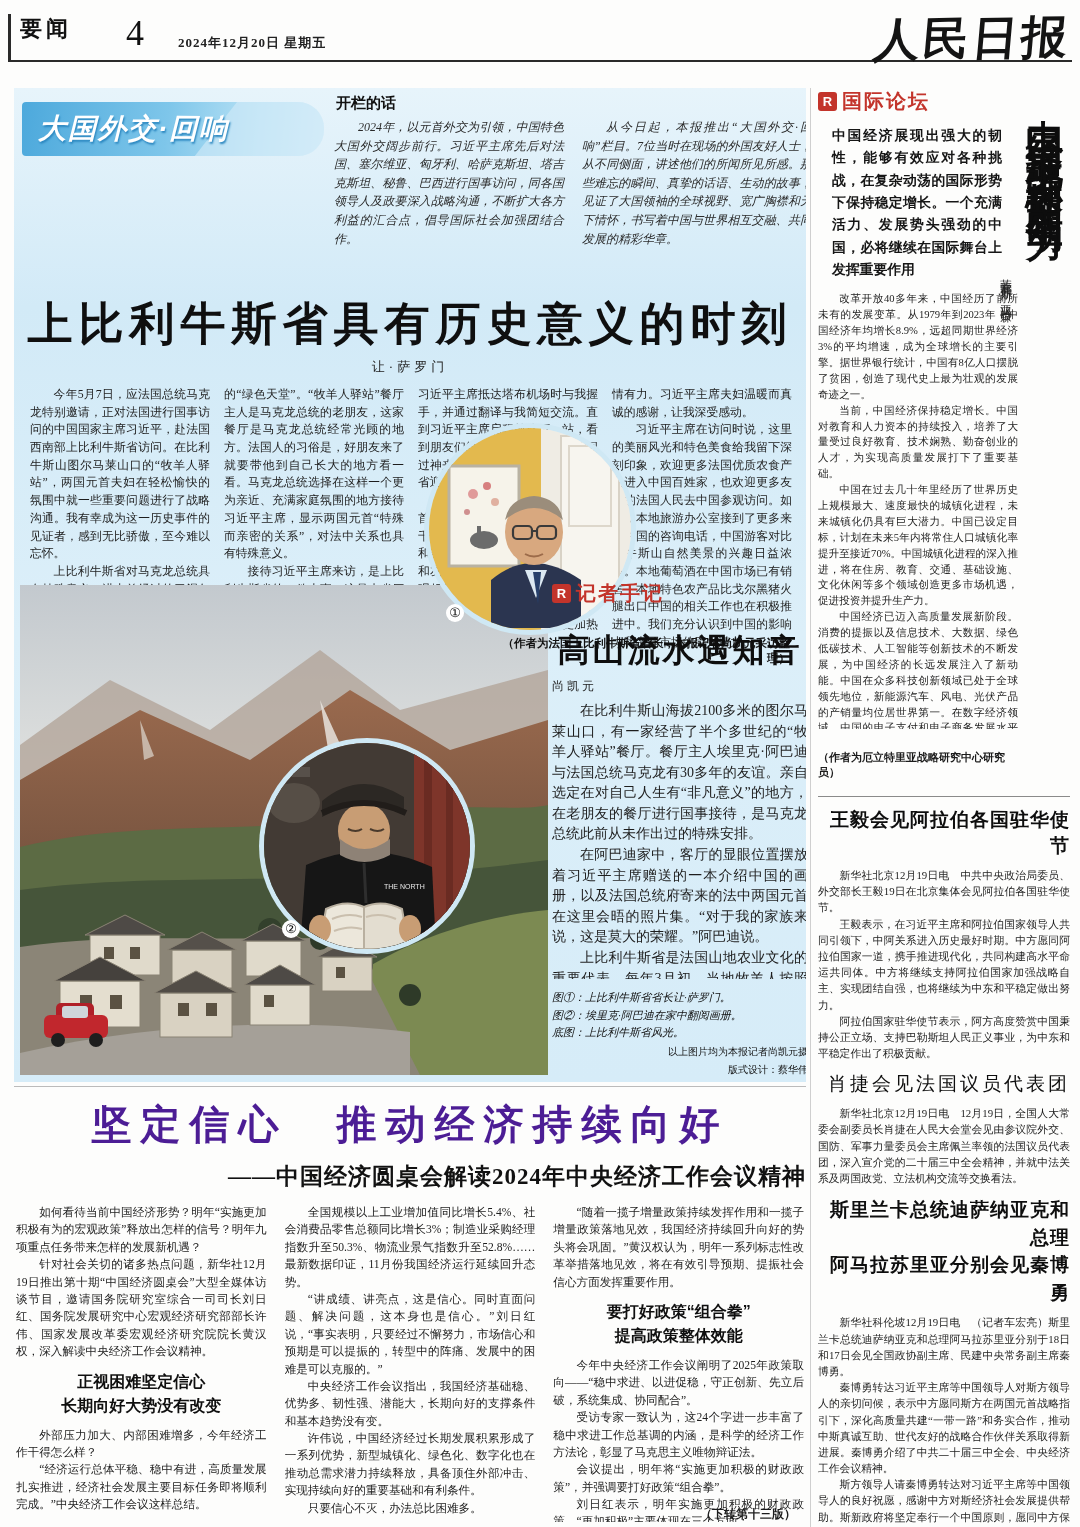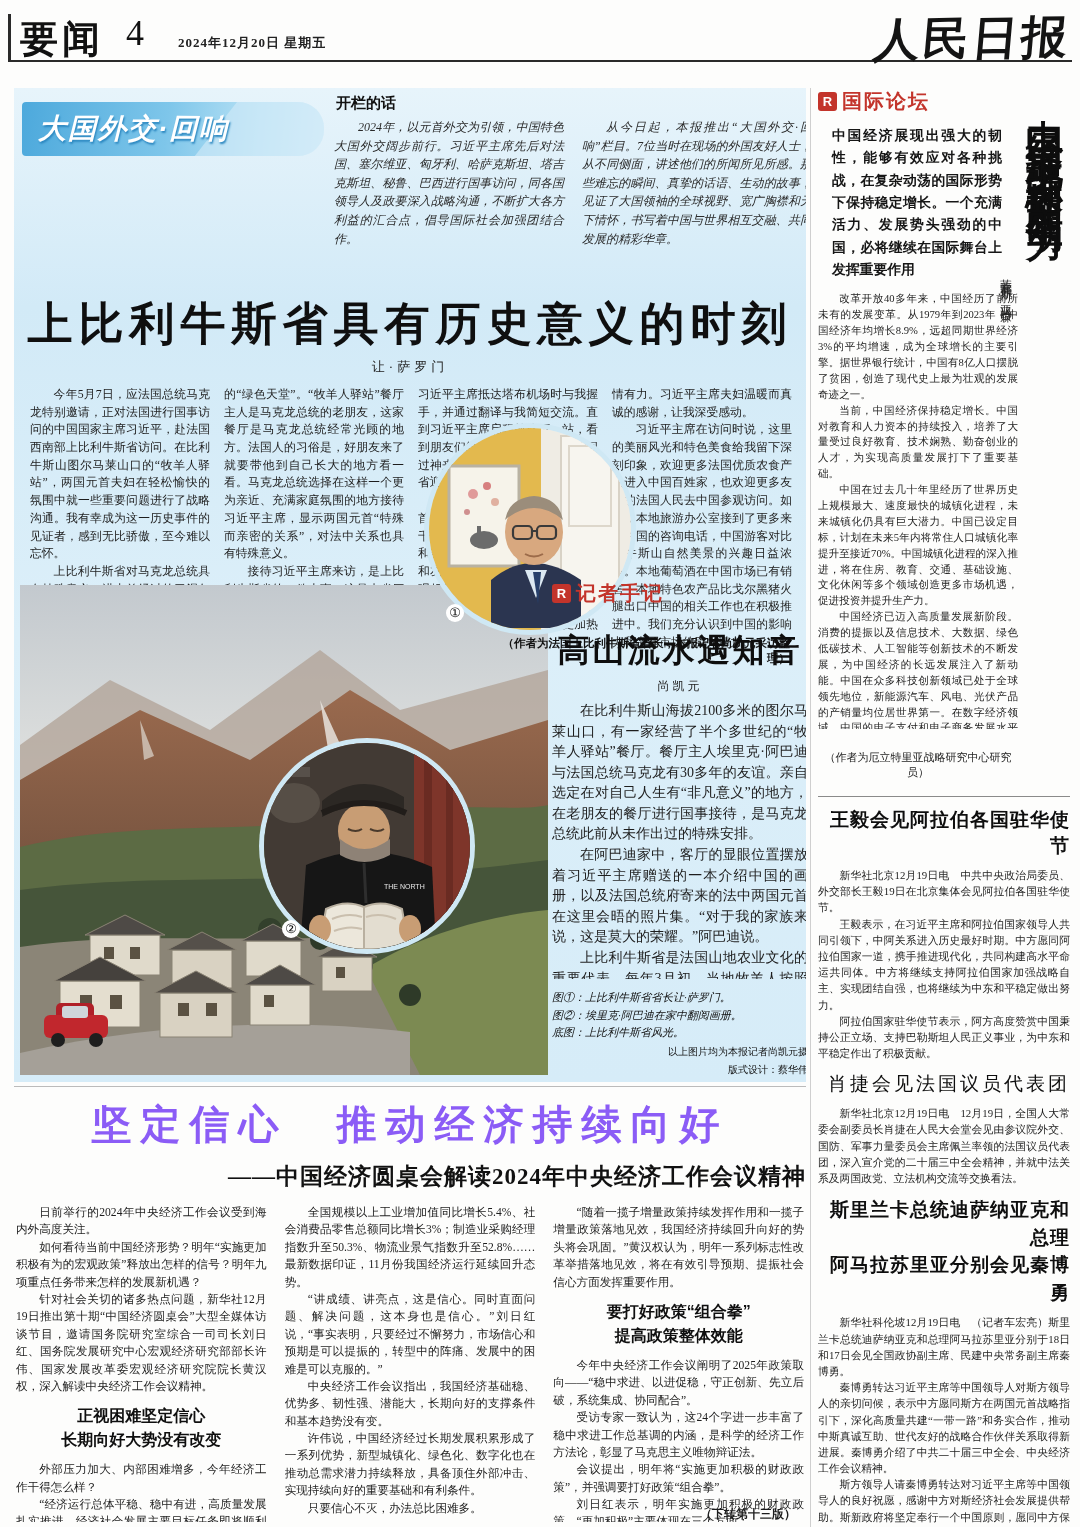--- a/index.html
+++ b/index.html
@@ -3,21 +3,21 @@
 <meta charset="utf-8">
 <style>
   *{box-sizing:border-box;margin:0;padding:0}
   html,body{background:#e9e9e9}
   .page{position:relative;width:1080px;height:1527px;margin:0 auto;background:#fdfdfc;overflow:hidden;
         font-family:"Liberation Serif",serif;color:#1c1c1c}
 
   
   .header{position:absolute;left:8px;top:6px;width:1064px;height:56px;border-bottom:2px solid #2a2a2a}
   .hdr-bracket{position:absolute;left:0;top:8px;width:3px;height:48px;background:#2a2a2a}
-  .hdr-section{position:absolute;left:12px;top:8px;font-family:"Liberation Sans",sans-serif;font-weight:900;font-size:38px;letter-spacing:4px;color:#111}
+  .hdr-section{position:absolute;left:12px;top:8px;font-family:"Liberation Sans",sans-serif;font-weight:900;font-size:22px;letter-spacing:4px;color:#111}
   .hdr-page{position:absolute;left:118px;top:6px;font-size:36px;font-weight:400;color:#111}
   .hdr-date{position:absolute;left:170px;top:28px;font-size:13px;font-weight:700;color:#222;letter-spacing:1px}
   .masthead{position:absolute;right:2px;top:2px;font-size:46px;font-weight:900;color:#141414;
             transform:skewX(-6deg) rotate(-1deg);letter-spacing:3px;font-family:"DejaVu Serif",serif}
 
   
   .blue-sec{position:absolute;left:14px;top:88px;width:792px;height:994px;
             background:linear-gradient(180deg,#e7f4fb 0%,#d2eaf7 22%,#dcEFf9 55%,#d6ecf8 100%);overflow:hidden}
   .banner{position:absolute;left:8px;top:14px;width:302px;height:54px;overflow:hidden;
           background:linear-gradient(96deg,#4da9dc 0%,#7ec6ea 48%,#b9e2f5 78%,#d9effa 100%);
@@ -45,49 +45,49 @@
 
   .landscape{position:absolute;left:6px;top:497px;width:528px;height:490px;overflow:hidden;z-index:1}
 
   
   .reporter{position:absolute;left:538px;top:492px;width:256px;height:498px;z-index:6}
   .red-label{display:flex;align-items:center;gap:5px}
   .paper-logo{width:19px;height:19px;background:#c3342b;color:#fff;font-weight:900;font-family:"Liberation Sans",sans-serif;
               font-size:13px;text-align:center;line-height:19px;border-radius:3px}
   .red-label-text{color:#c3342b;font-family:"Liberation Sans",sans-serif;font-weight:900;font-size:20px;letter-spacing:2px}
   .reporter-title{margin-top:22px;text-align:center;font-family:"Liberation Sans",sans-serif;font-weight:900;font-size:32px;letter-spacing:3px;color:#0e0e0e}
-  .reporter-author{text-align:center;font-size:12px;letter-spacing:3px;margin:5px 0 6px;color:#222}
+  .reporter-author{font-size:12px;letter-spacing:3px;margin:5px 0 6px;color:#222}
   .reporter-body{height:278px;overflow:hidden;font-size:14px;line-height:1.47;text-align:justify;color:#1d1d1d}
   .reporter-body p{text-indent:2em}
   .reporter-caps{position:absolute;left:0;bottom:0;width:100%;font-size:11px;line-height:1.6;color:#111}
   .reporter-caps .cap{font-style:italic}
   .credit{ text-align:right;font-size:10px;margin-top:2px}
 
   
   .right-col{position:absolute;left:818px;top:88px;width:252px;height:1439px}
   .v-rule{position:absolute;left:810px;top:88px;width:1px;height:1439px;background:#cfcfcf}
   .forum{position:relative;height:700px}
   .forum-vtitle{position:absolute;right:0;top:2px;height:698px;width:52px;writing-mode:vertical-rl;text-orientation:upright;
                 font-family:"Liberation Serif",serif;font-weight:900;font-size:37px;letter-spacing:7px;color:#0d0d0d;line-height:52px}
   .forum-vauthor{position:absolute;left:180px;top:182px;height:230px;writing-mode:vertical-rl;text-orientation:upright;
                  font-size:11.5px;letter-spacing:2px;color:#222}
   .forum-intro{width:170px;margin:10px 0 10px 14px;font-weight:700;font-size:13.8px;line-height:1.62;color:#161616;text-align:justify}
   .forum-body{width:200px;height:438px;overflow:hidden;font-size:10.6px;line-height:1.5;text-align:justify;color:#1d1d1d}
   .forum-body p{text-indent:2em}
-  .forum-note{position:absolute;left:0;top:662px;width:200px;text-align:center;font-weight:400;font-size:11px}
+  .forum-note{position:absolute;left:0;top:662px;width:200px;text-align:left;font-weight:700;font-size:11px}
   .col-hr{border:none;border-top:1px solid #8a8a8a;margin:8px 0 10px}
   .brief-title{ text-align:right;font-weight:900;font-size:19px;letter-spacing:1px;color:#0e0e0e;margin:8px 0 8px}
   .brief-title.light{font-weight:400;letter-spacing:3px}
   .brief-title.twoline{line-height:1.45}
   .brief-body{font-size:10.8px;line-height:1.5;text-align:justify;color:#1d1d1d;margin-bottom:10px}
   .brief-body p{text-indent:2em}
 
   
   .economy{position:absolute;left:14px;top:1086px;width:792px;height:441px;border-top:1px solid #bbb;overflow:hidden}
-  .eco-title{margin-top:10px;text-align:center;font-family:"Liberation Sans",sans-serif;font-weight:900;font-size:40px;letter-spacing:9px;color:#8b5cf6}
+  .eco-title{margin-top:10px;text-align:center;font-family:"Liberation Sans",sans-serif;font-weight:900;font-size:40px;letter-spacing:9px;color:#4c1d95}
   .eco-sub{margin-top:9px;text-align:right;font-weight:700;font-size:23px;letter-spacing:1px;color:#111}
   .eco-cols{display:flex;gap:18px;margin-top:12px;padding:0 2px}
   .eco-col{flex:1;height:318px;overflow:hidden;font-size:11.6px;line-height:1.5;text-align:justify;color:#1d1d1d}
   .eco-col p{text-indent:2em}
   .eco-head{text-align:center;font-family:"Liberation Sans",sans-serif;font-weight:900;font-size:16px;line-height:1.5;margin:9px 0;color:#0f0f0f}
   .eco-cont{position:absolute;right:10px;bottom:4px;font-weight:700;font-size:12px}
 </style>
 </head>
 <body>
 
@@ -317,21 +317,20 @@
     </div>
 
   </div>
 
   <div class="economy">
     <div class="eco-title">坚定信心　推动经济持续向好</div>
     <div class="eco-sub">——中国经济圆桌会解读2024年中央经济工作会议精神</div>
     <div class="eco-cols">
       <div class="eco-col">
         <div>
-            <p>日前举行的2024年中央经济工作会议受到海内外高度关注。</p>
             <p>如何看待当前中国经济形势？明年“实施更加积极有为的宏观政策”释放出怎样的信号？明年九项重点任务带来怎样的发展新机遇？</p>
             <p>针对社会关切的诸多热点问题，新华社12月19日推出第十期“中国经济圆桌会”大型全媒体访谈节目，邀请国务院研究室综合一司司长刘日红、国务院发展研究中心宏观经济研究部部长许伟、国家发展改革委宏观经济研究院院长黄汉权，深入解读中央经济工作会议精神。</p>
           </div>
         <div class="eco-head">
           <div>正视困难坚定信心</div>
           <div>长期向好大势没有改变</div>
         </div>
         <div>
             <p>外部压力加大、内部困难增多，今年经济工作干得怎么样？</p>
             <p>“经济运行总体平稳、稳中有进，高质量发展扎实推进，经济社会发展主要目标任务即将顺利完成。”中央经济工作会议这样总结。</p>

